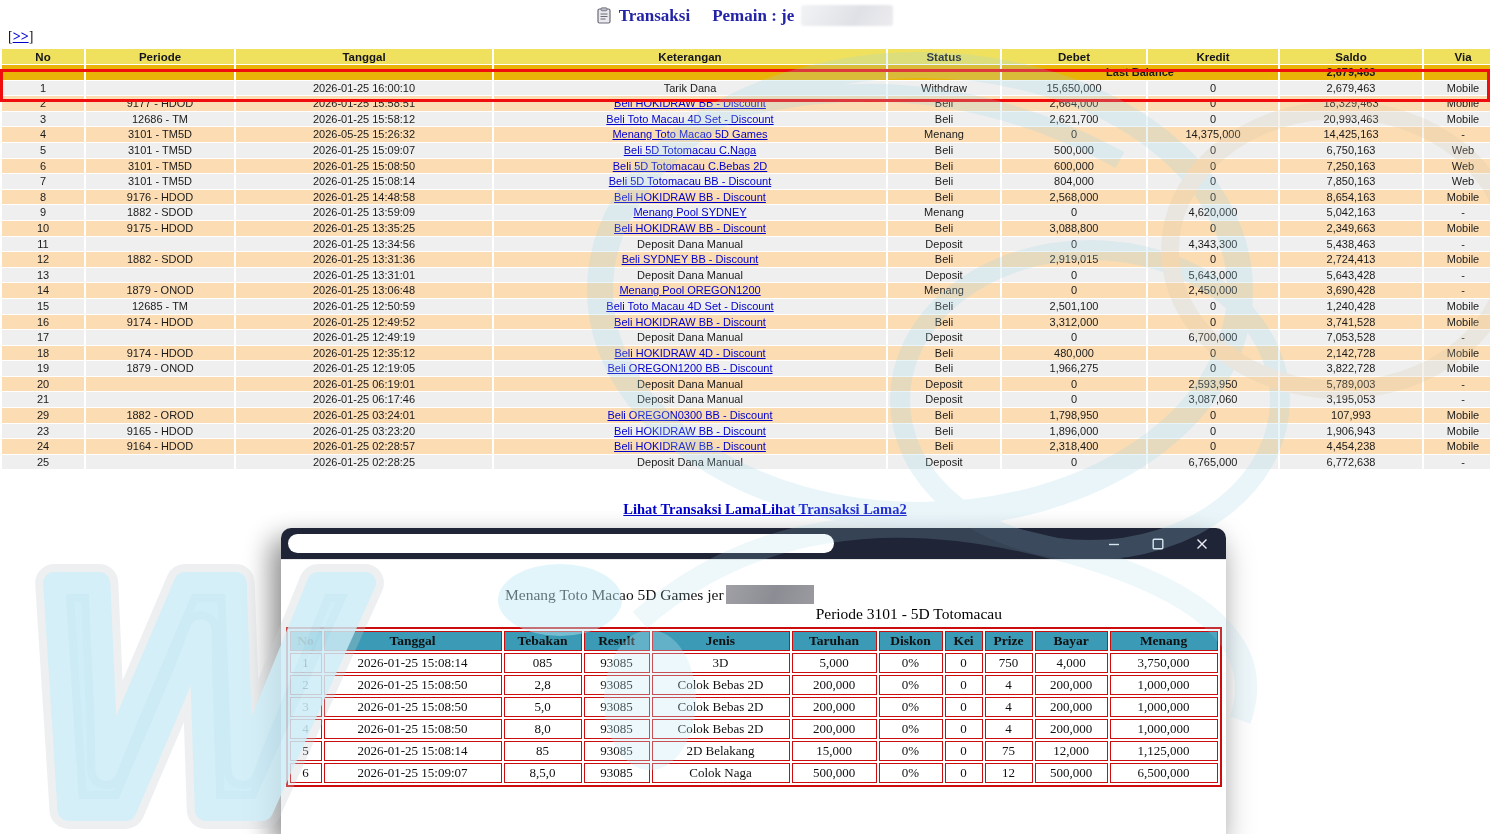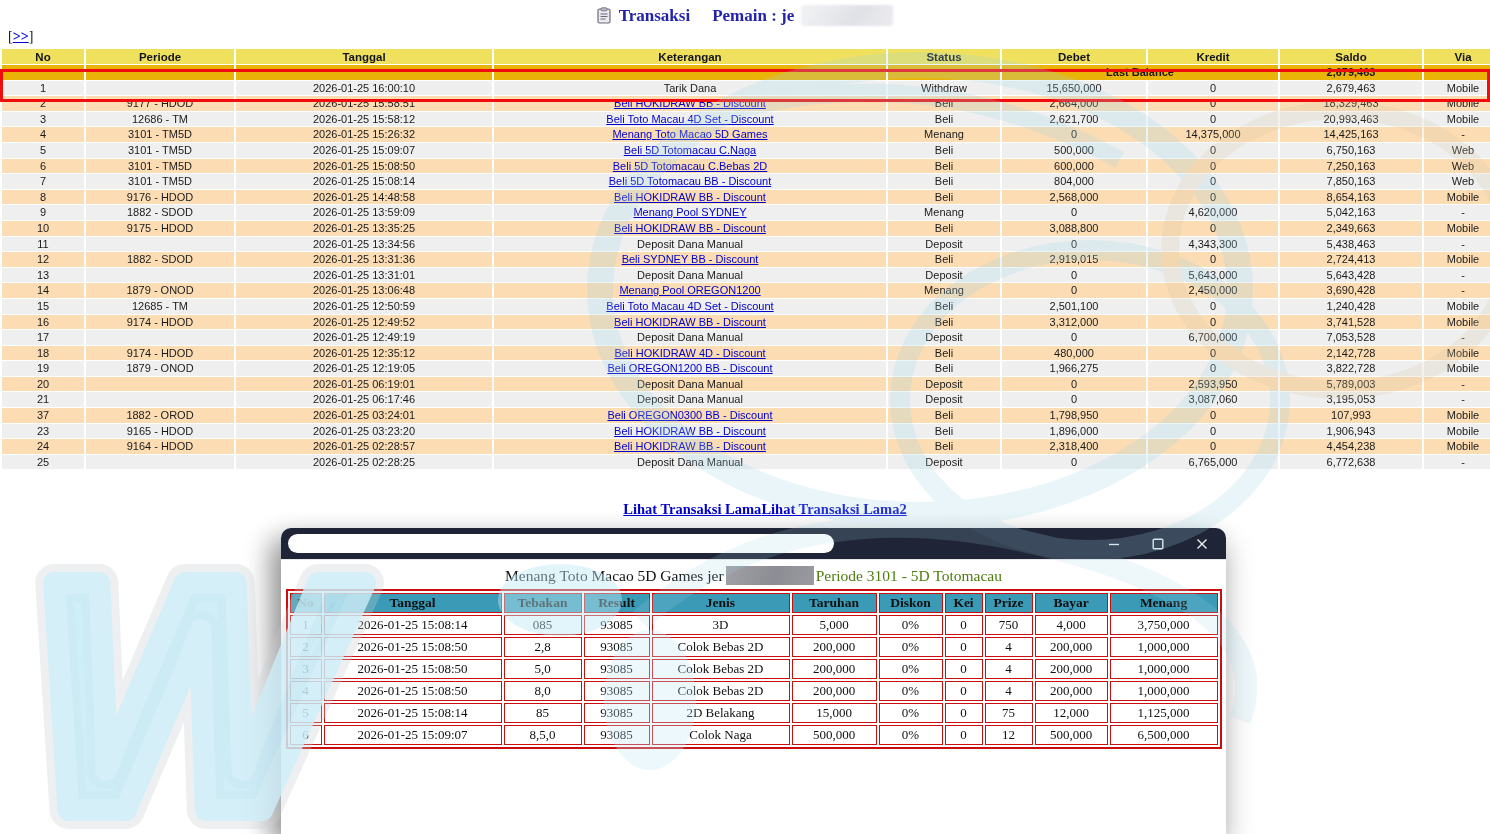--- a/index.html
+++ b/index.html
@@ -52,21 +52,21 @@
   .url-pill{margin-left:7px;width:412px;height:21px;background:#fff;border-radius:10px;}
   .url-text{color:#DDDFE6;font-size:12.5px;margin-left:4px;white-space:nowrap;}
   .censor-gray{display:inline-block;width:80px;height:25px;margin-left:2px;border-radius:2px;
     background:linear-gradient(110deg,#90909a,#84848c 50%,#8e8e96);filter:blur(0.7px);}
   .addr-icons{margin-left:auto;display:flex;align-items:center;gap:25px;padding-right:14px;}
   .popup-content{background:#fff;height:244px;border-top:1px solid #e8e8e8;}
   .popup-title{text-align:center;padding-top:6px;font-family:"Liberation Serif","DejaVu Serif",serif;
     font-size:15.5px;color:#111;display:flex;justify-content:center;align-items:center;}
   .popup-title .censor-mid{display:inline-block;width:88px;height:19px;margin:0 2px;
     background:linear-gradient(110deg,#a0a0a6,#8c8c94 55%,#9a9aa0);filter:blur(0.6px);}
-  .popup-title .orange{color:#4d7c0f;}
+  .popup-title .orange{color:#000000;margin-top:39px;}
 
   table.ptable{margin:4px auto 0;table-layout:fixed;border-collapse:separate;border-spacing:2px;
     border:2px solid #CC0D0D;background:#fff;font-family:"Liberation Serif","DejaVu Serif",serif;}
   table.ptable th{background:#3B9AB5;border:1px solid #CC0D0D;color:#101010;font-size:13.5px;font-weight:bold;
     height:18px;padding:0 3px;overflow:hidden;white-space:nowrap;}
   table.ptable td{border:1px solid #CC0D0D;font-size:13px;color:#101010;text-align:center;height:18px;
     padding:0 3px;overflow:hidden;white-space:nowrap;}
   td.ptotal-label{font-weight:bold;}
   td.ptotal-label .t2{margin-left:10px;}
 
@@ -160,21 +160,21 @@
           <td class="c-keterangan"><a href="#" class="ket-link">Beli Toto Macau 4D Set - Discount</a></td>
           <td class="c-status">Beli</td>
           <td class="c-debet">2,621,700</td>
           <td class="c-kredit">0</td>
           <td class="c-saldo">20,993,463</td>
           <td class="c-via">Mobile</td>
         </tr>
         <tr class="row-peach">
           <td class="c-no">4</td>
           <td class="c-periode">3101 - TM5D</td>
-          <td class="c-tanggal">2026-01-25 15:26:32</td>
+          <td class="c-tanggal">2026-05-25 15:26:32</td>
           <td class="c-keterangan"><a href="#" class="ket-link">Menang Toto Macao 5D Games</a></td>
           <td class="c-status">Menang</td>
           <td class="c-debet">0</td>
           <td class="c-kredit">14,375,000</td>
           <td class="c-saldo">14,425,163</td>
           <td class="c-via">-</td>
         </tr>
         <tr class="row-gray">
           <td class="c-no">5</td>
           <td class="c-periode">3101 - TM5D</td>
@@ -356,21 +356,21 @@
           <td class="c-periode"></td>
           <td class="c-tanggal">2026-01-25 06:17:46</td>
           <td class="c-keterangan">Deposit Dana Manual</td>
           <td class="c-status">Deposit</td>
           <td class="c-debet">0</td>
           <td class="c-kredit">3,087,060</td>
           <td class="c-saldo">3,195,053</td>
           <td class="c-via">-</td>
         </tr>
         <tr class="row-peach">
-          <td class="c-no">37</td>
+          <td class="c-no">29</td>
           <td class="c-periode">1882 - OROD</td>
           <td class="c-tanggal">2026-01-25 03:24:01</td>
           <td class="c-keterangan"><a href="#" class="ket-link">Beli OREGON0300 BB - Discount</a></td>
           <td class="c-status">Beli</td>
           <td class="c-debet">1,798,950</td>
           <td class="c-kredit">0</td>
           <td class="c-saldo">107,993</td>
           <td class="c-via">Mobile</td>
         </tr>
         <tr class="row-gray">

